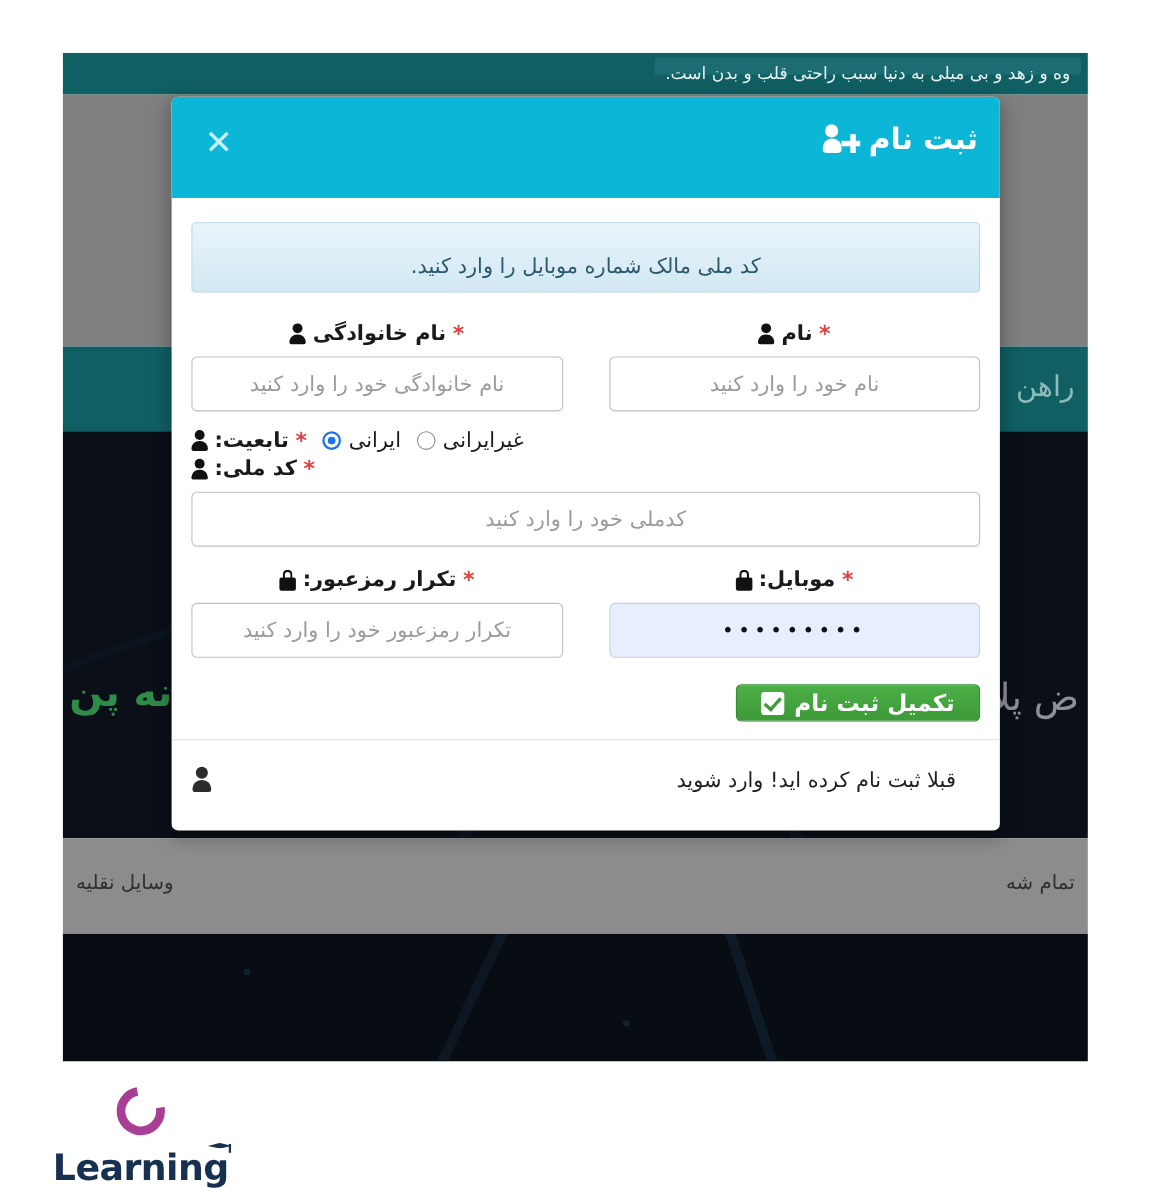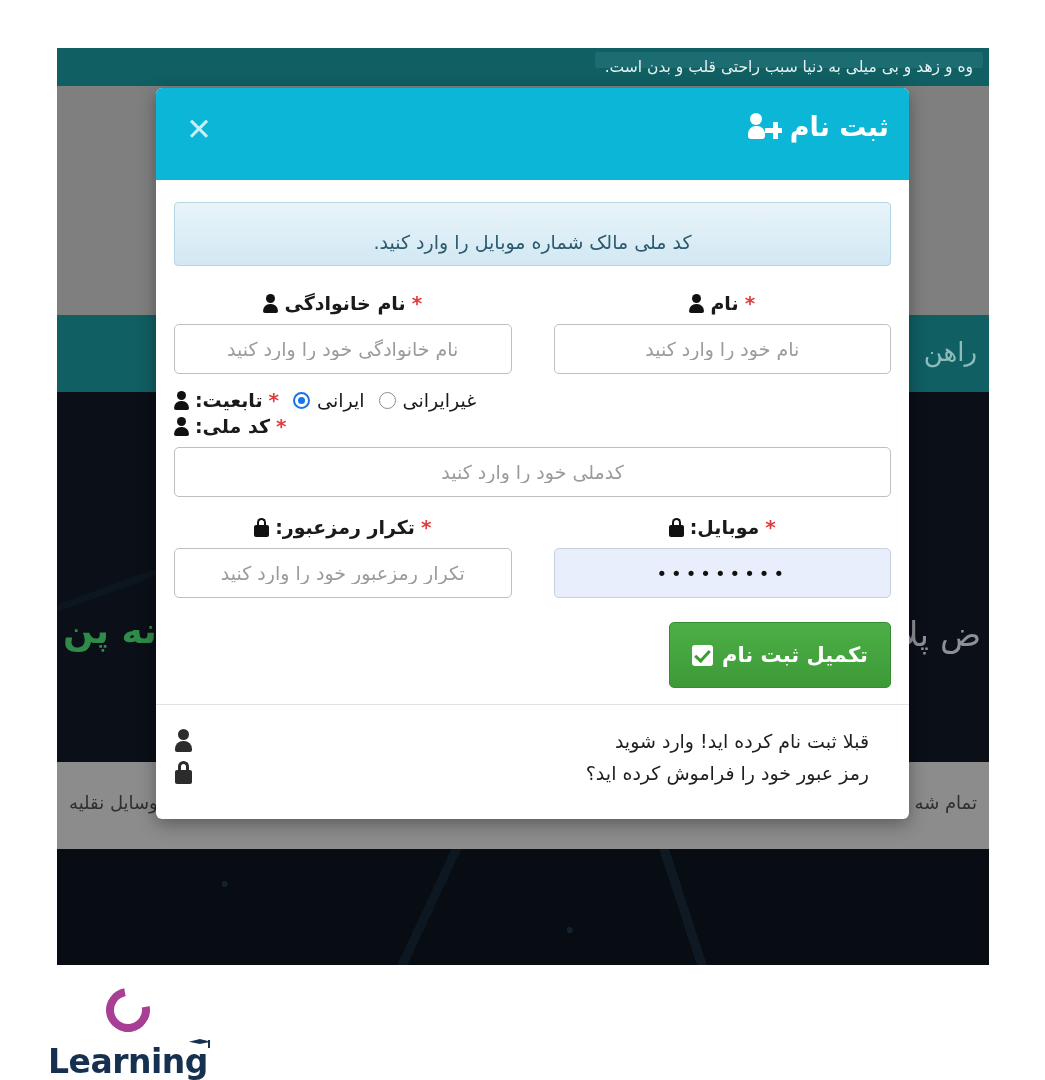--- a/index.html
+++ b/index.html
@@ -357,21 +357,21 @@
     display: inline-flex;
     flex-direction: row-reverse;
     align-items: center;
     gap: 9px;
     background: linear-gradient(to bottom, #4caf47 0%, #3d9a37 100%);
     border: 1px solid #358c31;
     border-radius: 5px;
     color: #ffffff;
     font-size: 21px;
     font-weight: bold;
-    padding: 20px 22px;
+    padding: 4px 22px;
     cursor: pointer;
     font-family: "DejaVu Sans", "Liberation Sans", sans-serif;
     direction: rtl;
   }
   .icon-check {
     display: inline-block; width: 21px; height: 21px;
     background: #fff; border-radius: 3px; position: relative; flex: none;
   }
   .icon-check::after {
     content: ""; position: absolute;
@@ -602,27 +602,20 @@
     </div>
 
     <div class="modal-footer">
       <div class="footer-link">
         <span class="icon-person-big">
             <span class="h"></span>
             <span class="b"></span>
           </span>
         <span>قبلا ثبت نام کرده اید! وارد شوید</span>
       </div>
-      <div class="footer-link">
-        <span class="icon-lock-big">
-            <span class="shackle"></span>
-            <span class="bodyl"></span>
-          </span>
-        <span>رمز عبور خود را فراموش کرده اید؟</span>
-      </div>
     </div>
   </div>
 
   <div class="logo">
     <div class="logo-mark"></div>
     <div class="logo-text">
       <div class="logo-main">
         <span>Learning</span>
         <span class="logo-cap">
           <span class="brim"></span>

